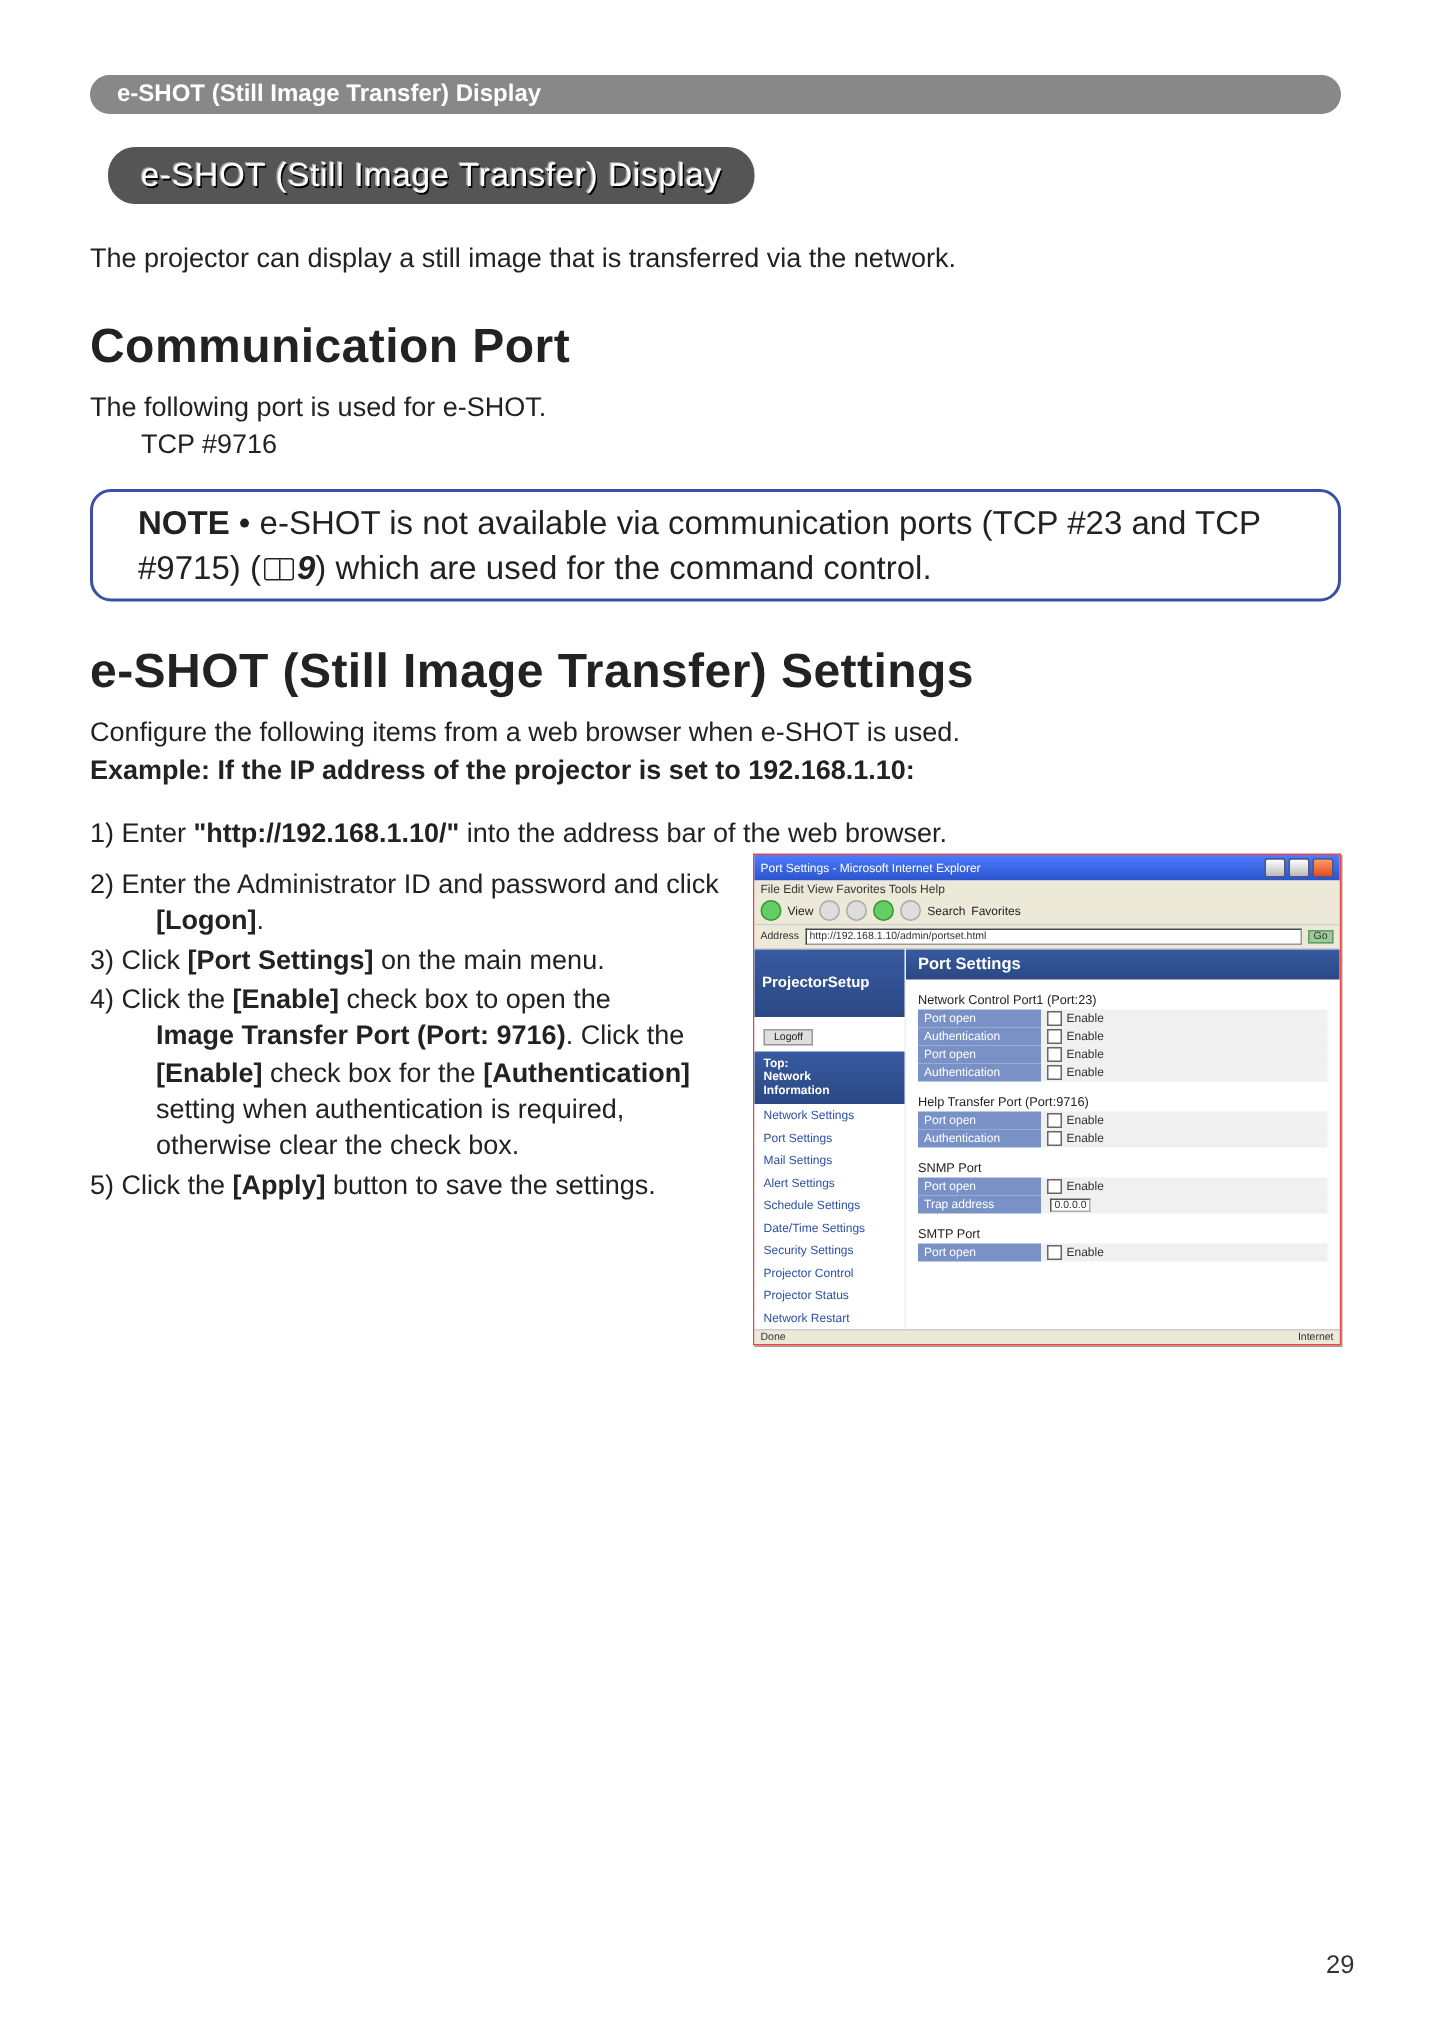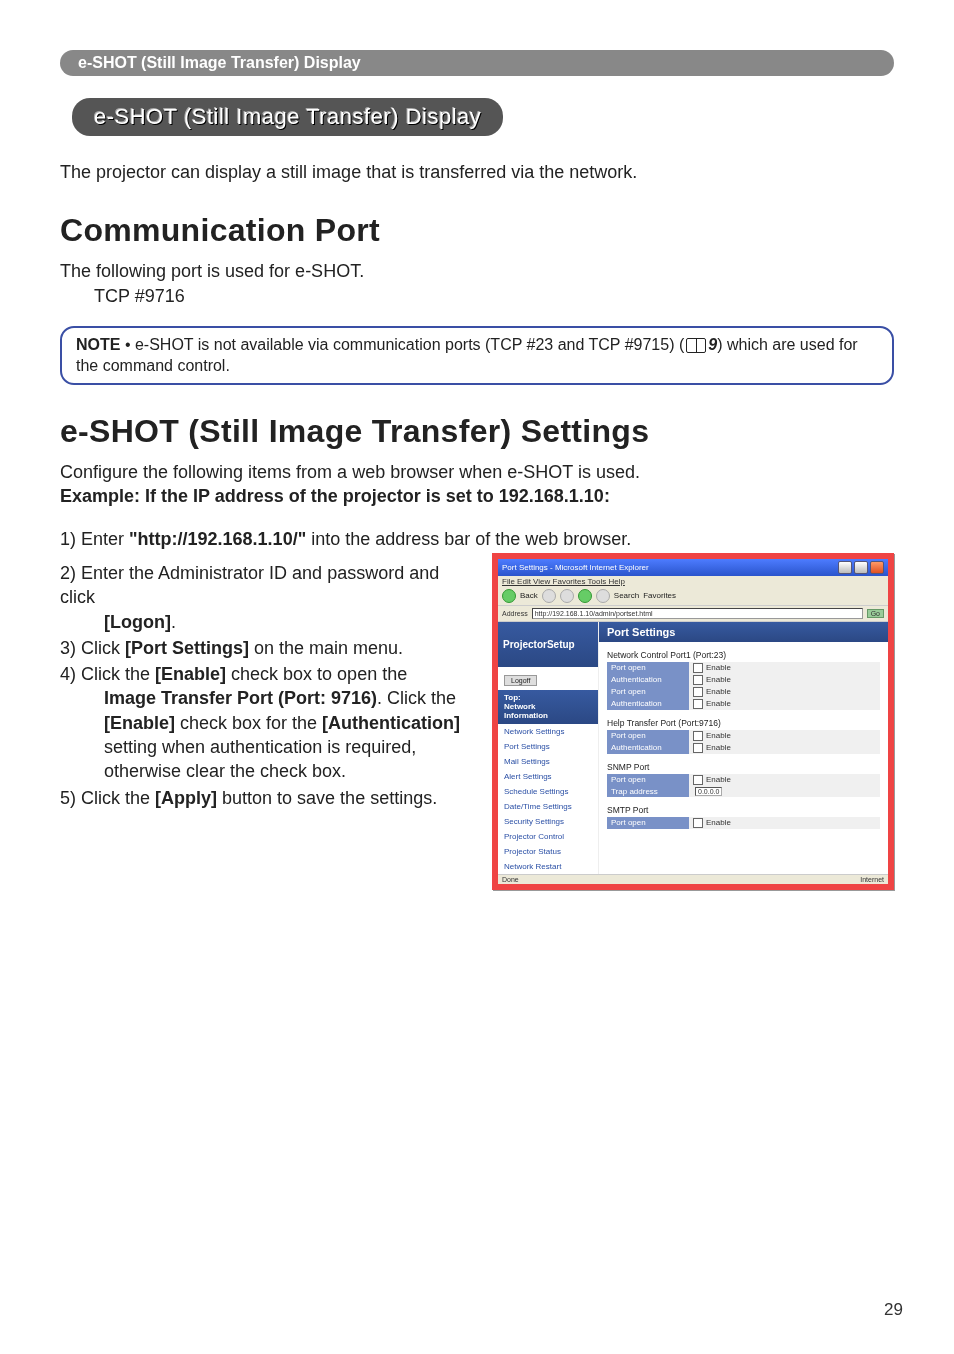--- a/index.html
+++ b/index.html
@@ -51,23 +51,23 @@
     font-size: 32px;
     font-weight: 900;
     margin: 28px 0 10px 0;
     font-family: Arial, sans-serif;
     letter-spacing: 0.3px;
   }
   .indent { margin-left: 34px; }
   .note-box {
     border: 2.5px solid #3a4fa5;
     border-radius: 14px;
-    padding: 6px 14px;
+    padding: 6px 30px;
     margin: 14px 0 28px 0;
-    font-size: 16px;
+    font-size: 22px;
     line-height: 1.35;
   }
   .note-label {
     font-weight: 900;
     font-family: Arial, sans-serif;
   }
   .book-icon {
     display: inline-block;
     width: 18px;
     height: 13px;
@@ -99,21 +99,21 @@
   }
   .steps .sub-indent { margin-left: 44px; display:block; }
   .two-col {
     display:flex;
     gap: 20px;
   }
   .two-col .left { flex: 1 1 auto; max-width: 480px; }
   .two-col .right { flex: 0 0 auto; }
   .screenshot {
     width: 390px;
-    border: 6px solid #ef4444;
+    border: 1px solid #ef4444;
     background: #fff;
     font-size: 8px;
     box-shadow: 1px 1px 0 #999;
   }
   .ss-titlebar {
     background: linear-gradient(#4d7cff, #2a54cc);
     color: #fff;
     font-size: 8px;
     padding: 2px 4px;
     display:flex;
@@ -126,21 +126,20 @@
     background: linear-gradient(#fff, #bbb);
     border: 1px solid #557;
     border-radius:2px;
   }
   .ss-titlebar .wctrl.close { background: linear-gradient(#ff9a66,#e05020); }
   .ss-menubar {
     background: #ece9d8;
     color: #333;
     font-size: 8px;
     padding: 1px 4px;
-    text-decoration: underline;
   }
   .ss-toolbar {
     background: #ece9d8;
     padding: 2px 4px;
     display:flex;
     align-items:center;
     gap:4px;
     border-bottom:1px solid #ccc;
   }
   .ss-toolbar .tb-ico {
@@ -345,21 +344,21 @@
           <span>Port Settings - Microsoft Internet Explorer</span>
           <span class="wctrls">
             <span class="wctrl"></span>
             <span class="wctrl"></span>
             <span class="wctrl close"></span>
           </span>
         </div>
         <div class="ss-menubar">File   Edit   View   Favorites   Tools   Help</div>
         <div class="ss-toolbar">
           <span class="tb-ico"></span>
-          <span>Back</span>
+          <span>View</span>
           <span class="tb-ico gray"></span>
           <span class="tb-ico gray"></span>
           <span class="tb-ico"></span>
           <span class="tb-ico gray"></span>
           <span>Search</span>
           <span>Favorites</span>
         </div>
         <div class="ss-addr">
           <span>Address</span>
           <span class="addrbox">http://192.168.1.10/admin/portset.html</span>

